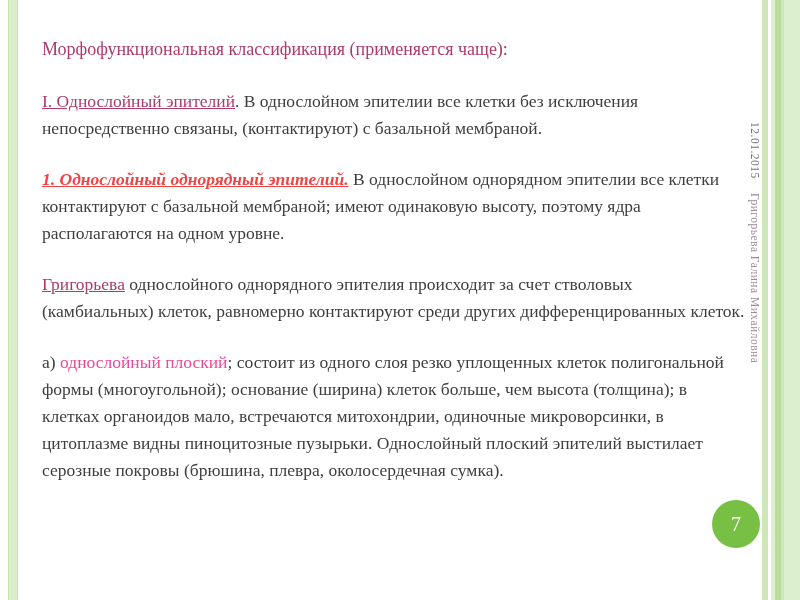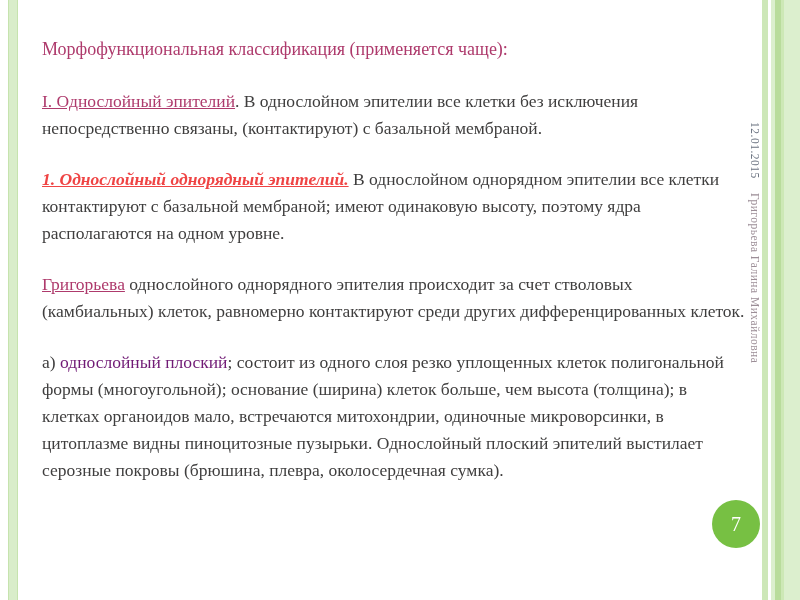--- a/index.html
+++ b/index.html
@@ -62,21 +62,21 @@
   .lead-underline {
     color: #ae3a6c;
     text-decoration: underline;
   }
   .lead-bold-italic {
     color: #ef4444;
     text-decoration: underline;
     font-weight: bold;
     font-style: italic;
   }
-  .term-red { color: #701a75; }
+  .term-red { color: #ec4899; }
   
   .side-vertical {
     position: absolute;
     top: 122px; left: 747px;
     writing-mode: vertical-rl;
     font-size: 11.5px;
     line-height: 16px;
     letter-spacing: 0.5px;
     white-space: nowrap;
   }

